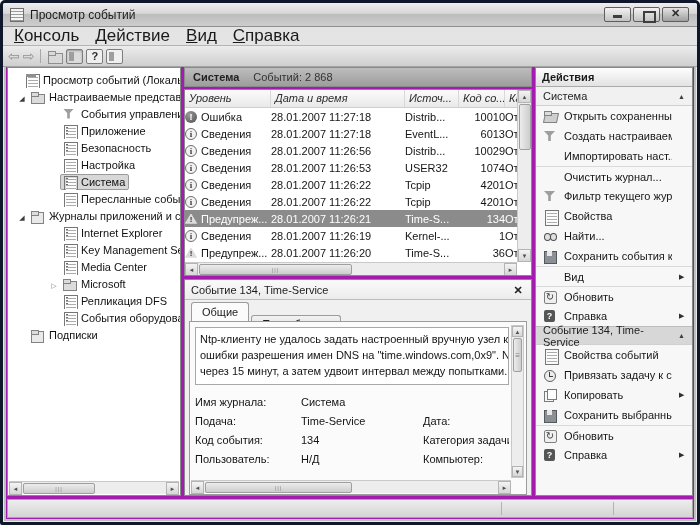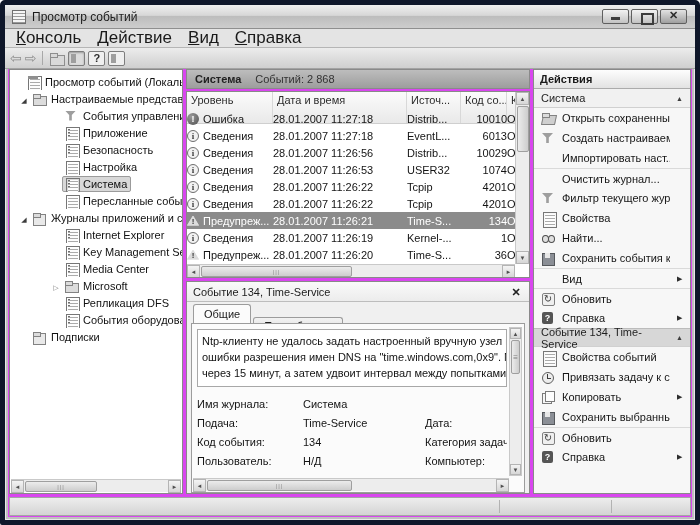--- a/index.html
+++ b/index.html
@@ -1,20 +1,20 @@
 <!DOCTYPE html>
 <html lang="ru"><head>
 <meta charset="utf-8">
 <style>
   * { margin:0; padding:0; box-sizing:border-box; }
   html,body { background:#fff; font-family:"Liberation Sans", sans-serif; }
   #stage { width:700px; height:525px; position:relative; }
 
   
-  .window { position:absolute; inset:0; background:#d946ef; border:5px solid #0f172a;
+  .window { position:absolute; inset:0; background:#a21caf; border:3px solid #0f172a;
             border-radius:5px 5px 2px 2px;
             box-shadow: inset 0 0 0 1px #e9e9e9, inset 0 0 0 3px #bfbfbf; overflow:hidden; }
   .titlebar { height:24px; display:flex; align-items:center; gap:6px; padding:0 8px 0 7px;
               background:linear-gradient(#efefef,#d7d7d7 45%,#bdbdbd 50%,#cdcdcd);
               border-bottom:1px solid #8f8f8f; }
   .app-icon { width:14px; height:14px; background:#f5f5f5; border:1px solid #6f6f6f;
               background-image:repeating-linear-gradient(#f5f5f5 0 2px, #9a9a9a 2px 3px); }
   .title-text { font-size:12px; color:#1c1c1c; flex:1; }
   .win-btns { display:flex; gap:2px; }
   .win-btn { width:27px; height:15px; border:1px solid #5f5f5f; border-radius:2px;
@@ -126,22 +126,22 @@
   .tree-hscroll .spacer { flex:1; }
 
   
   .center-col { flex:1; min-width:0; display:flex; flex-direction:column; }
   .center-header { height:20px; flex:0 0 20px; background:linear-gradient(#bdbdbd,#9d9d9d);
                    border:1px solid #8a8a8a; display:flex; align-items:center; gap:14px; padding:0 8px; }
   .center-header .log-name { font-size:11px; font-weight:bold; color:#222; }
   .center-header .count { font-size:11px; color:#333; }
 
   .list-panel { margin-top:2px; height:187px; flex:0 0 187px; position:relative; overflow:hidden; }
-  .col-headers { display:flex; height:32px; background:linear-gradient(#fbfbfb,#e9e9e9);
-                 border-bottom:1px solid #cfcfcf; font-size:11px; color:#2c2c2c; }
+  .col-headers { display:flex; height:18px; background:linear-gradient(#fbfbfb,#e9e9e9);
+                 border-bottom:1px solid #cfcfcf; font-size:11px; color:#2c2c2c;font-style:italic; }
   .col { padding:2px 4px; border-right:1px solid #d8d8d8; white-space:nowrap; overflow:hidden; }
   .c-level{width:86px;} .c-date{width:134px;} .c-src{width:54px;} .c-code{width:46px; text-align:left;} .c-cat{flex:1;}
   .rows { position:absolute; top:18px; left:0; right:14px; bottom:13px; overflow:hidden; }
   .lrow { display:flex; height:17px; font-size:11px; color:#141414; align-items:center; }
   .lrow > span { padding:0 0; white-space:nowrap; overflow:hidden; }
   .lrow .c-code { text-align:right; }
   .lrow[data-state="selected"] { background:#8b8b8b; color:#fff; }
   .lvl-cell { display:flex; align-items:center; gap:4px; }
   .lvl-ic { width:12px; height:12px; flex:0 0 12px; position:relative; }
   .lvl-ic[data-icon="error"]::before { content:""; position:absolute; inset:0; border-radius:50%;

